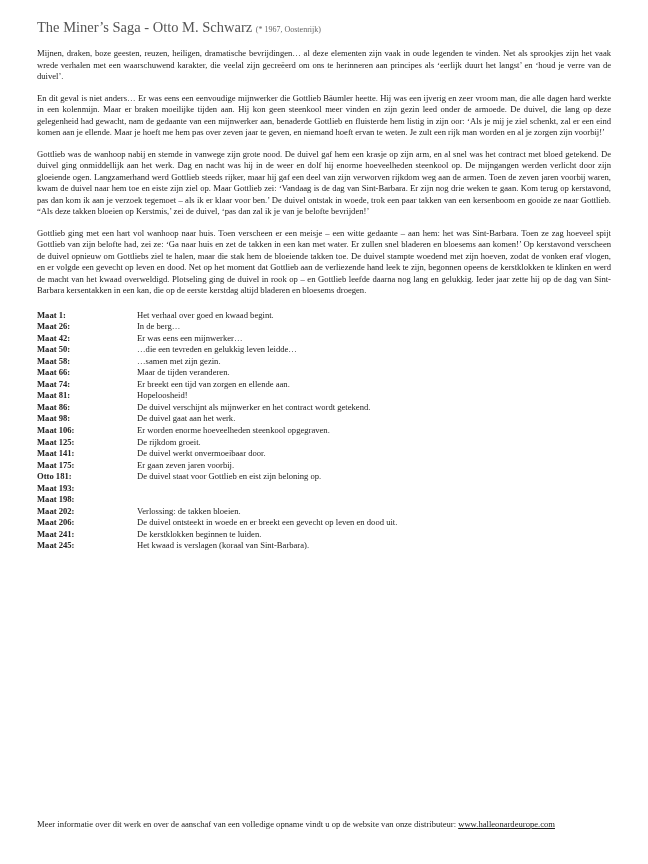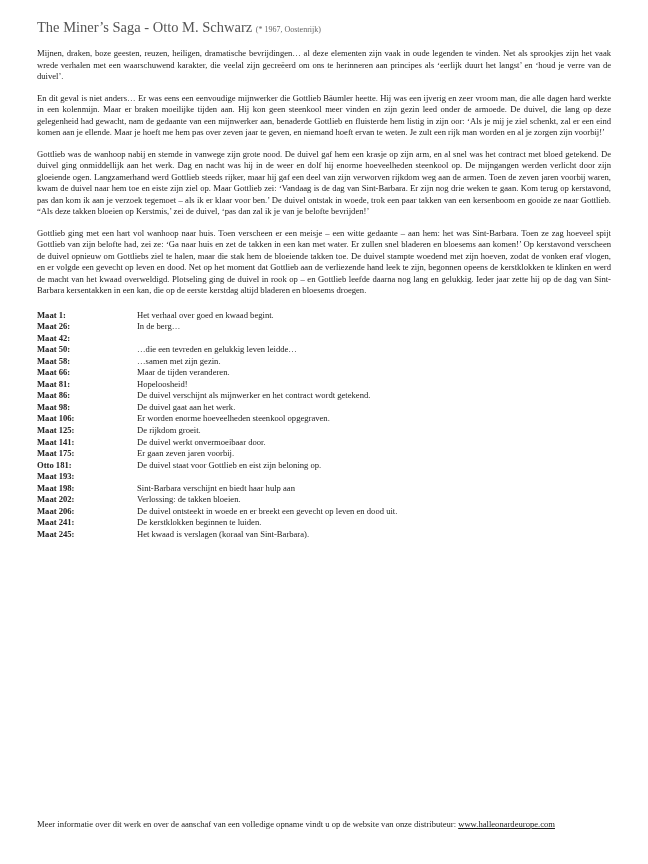--- a/index.html
+++ b/index.html
@@ -43,32 +43,37 @@
     <div class="maat-row">
         <span class="maat-label">Maat 1:</span>
         <span class="maat-text">Het verhaal over goed en kwaad begint.</span>
       </div>
     <div class="maat-row">
         <span class="maat-label">Maat 26:</span>
         <span class="maat-text">In de berg…</span>
       </div>
     <div class="maat-row">
         <span class="maat-label">Maat 42:</span>
+        <span class="maat-text">Er was eens een mijnwerker…</span>
       </div>
     <div class="maat-row">
         <span class="maat-label">Maat 50:</span>
         <span class="maat-text">…die een tevreden en gelukkig leven leidde…</span>
       </div>
     <div class="maat-row">
         <span class="maat-label">Maat 58:</span>
         <span class="maat-text">…samen met zijn gezin.</span>
       </div>
     <div class="maat-row">
         <span class="maat-label">Maat 66:</span>
         <span class="maat-text">Maar de tijden veranderen.</span>
+      </div>
+    <div class="maat-row">
+        <span class="maat-label">Maat 74:</span>
+        <span class="maat-text">Er breekt een tijd van zorgen en ellende aan.</span>
       </div>
     <div class="maat-row">
         <span class="maat-label">Maat 81:</span>
         <span class="maat-text">Hopeloosheid!</span>
       </div>
     <div class="maat-row">
         <span class="maat-label">Maat 86:</span>
         <span class="maat-text">De duivel verschijnt als mijnwerker en het contract wordt getekend.</span>
       </div>
     <div class="maat-row">
@@ -93,21 +98,20 @@
       </div>
     <div class="maat-row">
         <span class="maat-label">Otto 181:</span>
         <span class="maat-text">De duivel staat voor Gottlieb en eist zijn beloning op.</span>
       </div>
     <div class="maat-row">
         <span class="maat-label">Maat 193:</span>
       </div>
     <div class="maat-row">
         <span class="maat-label">Maat 198:</span>
-        <span class="maat-text">Sint-Barbara verschijnt en biedt haar hulp aan</span>
       </div>
     <div class="maat-row">
         <span class="maat-label">Maat 202:</span>
         <span class="maat-text">Verlossing: de takken bloeien.</span>
       </div>
     <div class="maat-row">
         <span class="maat-label">Maat 206:</span>
         <span class="maat-text">De duivel ontsteekt in woede en er breekt een gevecht op leven en dood uit.</span>
       </div>
     <div class="maat-row">

